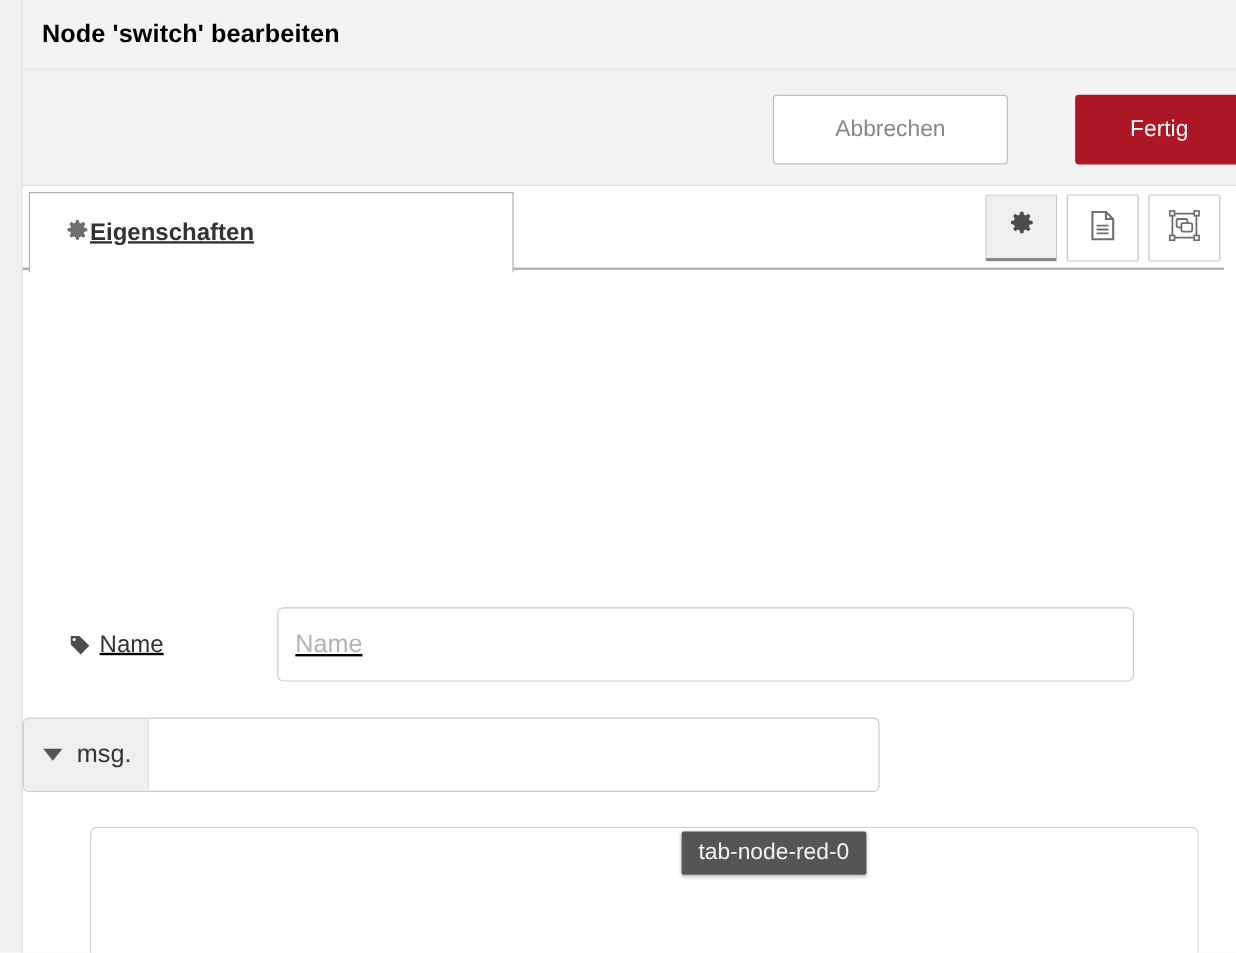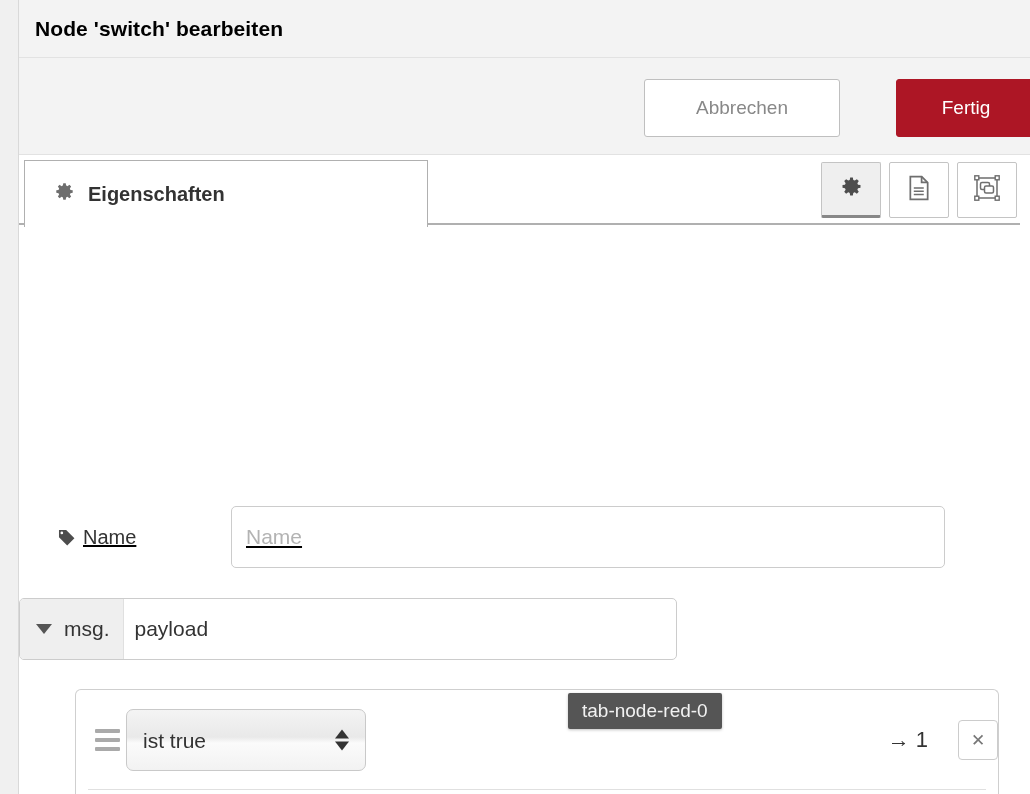--- a/index.html
+++ b/index.html
@@ -127,21 +127,21 @@
     display: flex;
     align-items: center;
     padding-left: 29px;
     z-index: 2;
     cursor: pointer;
   }
   #tab-properties .tab-label {
     font-size: 20px;
     font-weight: bold;
     color: #333333;
-    margin-left: 13px;
+    text-decoration: underline;
   }
   .gear-glyph {
     color: #6e6e6e;
     font-size: 20px;
     line-height: 1;
   }
 
   
   .tab-icon-btn {
     position: absolute;
@@ -209,21 +209,21 @@
     background: #ffffff;
     outline: none;
   }
   #name-input::placeholder { color: #b3b3b3; }
 
   
   #row-property { left: 0; top: 373px; }
   .typed-input {
     display: flex;
     align-items: stretch;
-    width: 658px;
+    width: 714px;
     height: 62px;
     box-sizing: border-box;
     border: 1px solid #cccccc;
     border-radius: 5px;
     overflow: hidden;
     background: #ffffff;
   }
   .typed-input .ti-type {
     background: #efefef;
     display: flex;
@@ -486,45 +486,25 @@
         </div>
         <input id="name-input" type="text" placeholder="Name" style="">
       </div>
 
       <div class="form-row" id="row-property">
         <div class="typed-input">
           <div class="ti-type">
             <span class="ti-caret"></span>
             <span class="ti-type-label">msg.</span>
           </div>
-          <div class="ti-value">payload</div>
         </div>
       </div>
 
       <div id="rules-container">
 
-        <div class="rule-row">
-          <span class="drag-handle">
-            <i></i>
-              <i></i>
-              <i></i>
-          </span>
-          <span class="select-wrap">
-            <select class="rule-select" id="rule-select-1">
-              <option>ist true</option>
-            </select>
-            <span class="select-arrows">
-              <span class="up"></span>
-                <span class="down"></span>
-            </span>
-          </span>
-          <span class="rule-output">→ 1</span>
-          <span class="rule-delete">✕</span>
-          <span class="rule-divider"></span>
-        </div>
 
         <div class="rule-row">
           
           
           
           
           
           
         </div>
 

